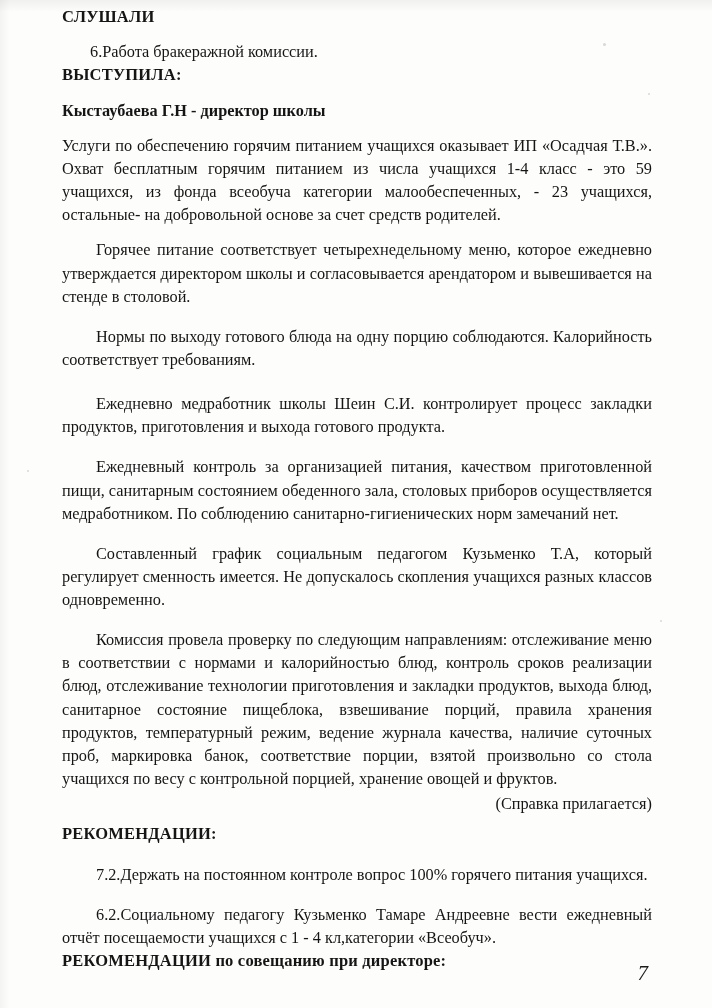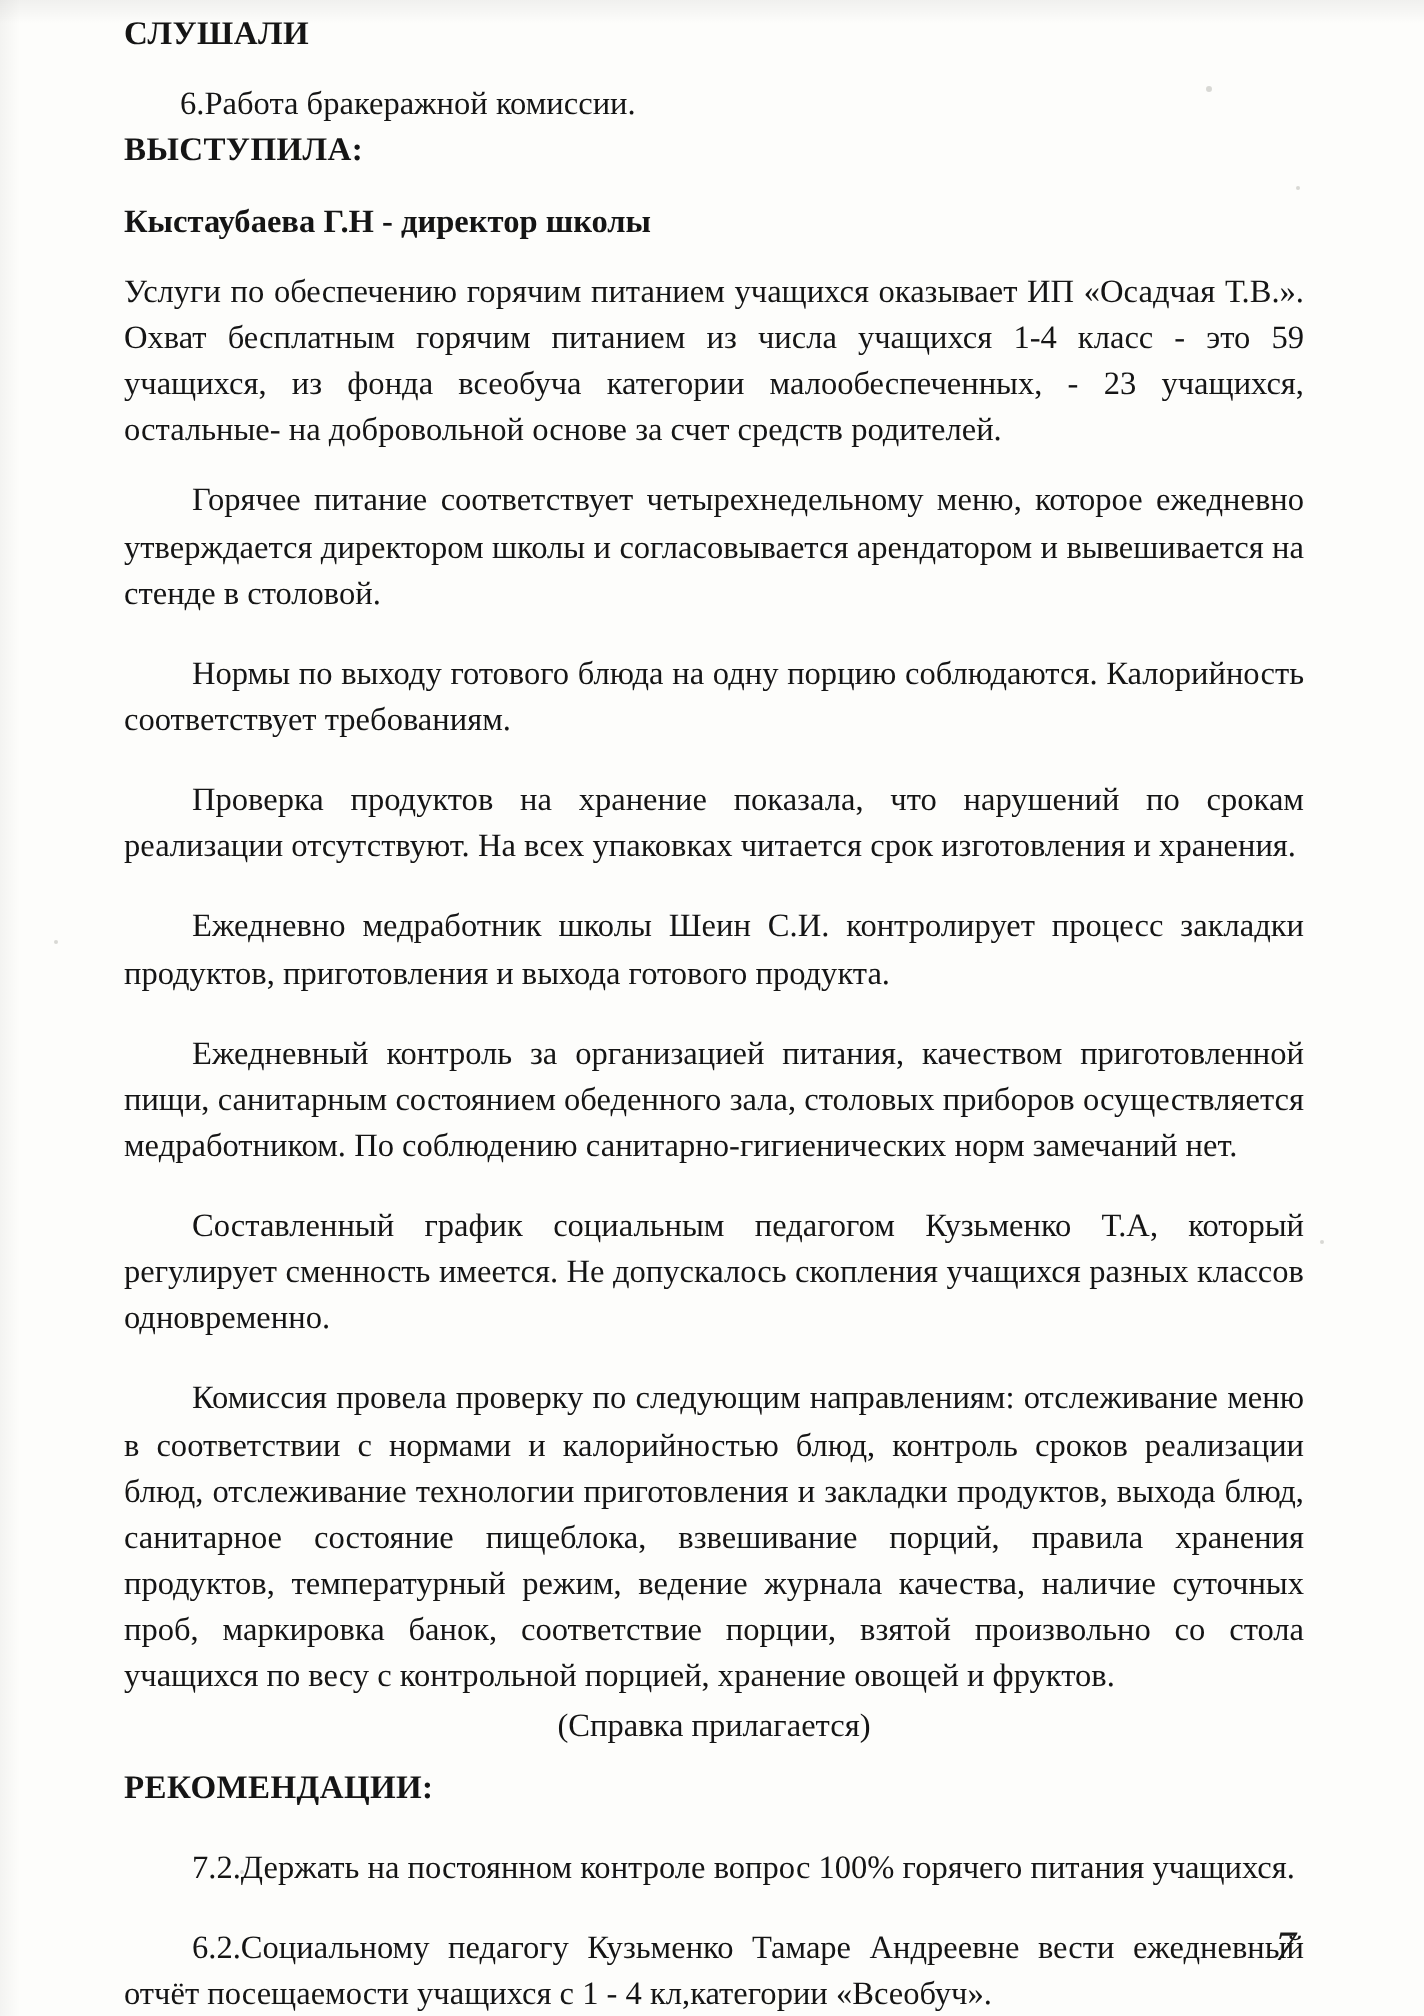--- a/index.html
+++ b/index.html
@@ -40,21 +40,21 @@
   .indent {
     text-indent: 34px;
   }
   .indent-small {
     text-indent: 28px;
   }
   .bold {
     font-weight: bold;
   }
   .right {
-    text-align: center;
+    text-align: right;
     font-size: 16.3px;
     line-height: 1.42;
     margin: 2px 0 0 0;
   }
   .gap-s { height: 4px; }
   .gap-m { height: 8px; }
   .page-number {
     position: absolute;
     right: 64px;
     bottom: 22px;
@@ -100,21 +100,20 @@
     <p class="para indent-small">6.Работа бракеражной комиссии.</p>
 
     <p class="line-heading">ВЫСТУПИЛА:</p>
     <p class="para bold">Кыстаубаева Г.Н - директор школы</p>
 
     <p class="para">Услуги по обеспечению горячим питанием учащихся оказывает ИП «Осадчая Т.В.». Охват бесплатным горячим питанием из числа учащихся 1-4 класс - это 59 учащихся, из фонда всеобуча категории малообеспеченных, - 23 учащихся, остальные- на добровольной основе за счет средств родителей.</p>
     <p class="para indent">Горячее питание соответствует четырехнедельному меню, которое ежедневно утверждается директором школы и согласовывается арендатором и вывешивается на стенде в столовой.</p>
     <div class="gap-s"></div>
     <p class="para indent">Нормы по выходу готового блюда на одну порцию соблюдаются. Калорийность соответствует требованиям.</p>
     <div class="gap-s"></div>
-    <p class="para indent">Проверка продуктов на хранение показала, что нарушений по срокам реализации отсутствуют. На всех упаковках читается срок изготовления и хранения.</p>
     <div class="gap-s"></div>
     <p class="para indent">Ежедневно медработник школы Шеин С.И.  контролирует процесс закладки продуктов, приготовления и выхода готового продукта.</p>
     <div class="gap-s"></div>
     <p class="para indent">Ежедневный контроль за организацией питания, качеством приготовленной пищи, санитарным состоянием обеденного зала, столовых приборов осуществляется медработником. По соблюдению санитарно-гигиенических норм замечаний нет.</p>
     <div class="gap-s"></div>
     <p class="para indent">Составленный график социальным педагогом Кузьменко Т.А, который регулирует сменность имеется. Не допускалось скопления учащихся разных классов одновременно.</p>
     <div class="gap-s"></div>
     <p class="para indent">Комиссия провела проверку по следующим направлениям: отслеживание меню в соответствии с нормами и калорийностью блюд, контроль сроков реализации блюд, отслеживание технологии приготовления и закладки продуктов, выхода блюд, санитарное состояние пищеблока, взвешивание порций, правила хранения продуктов, температурный режим, ведение журнала качества, наличие суточных проб, маркировка банок, соответствие порции, взятой произвольно со стола учащихся по весу с контрольной порцией, хранение овощей и фруктов.</p>
 
     <p class="right">(Справка прилагается)</p>

